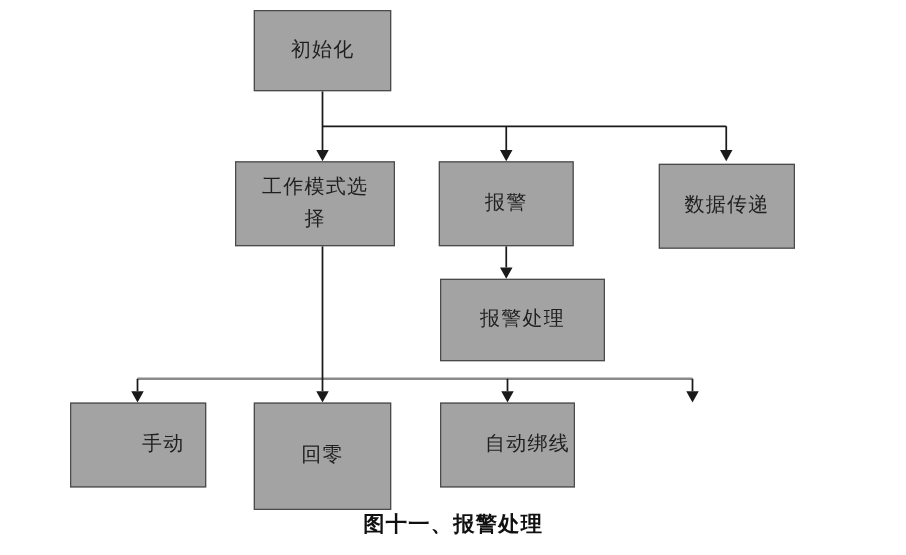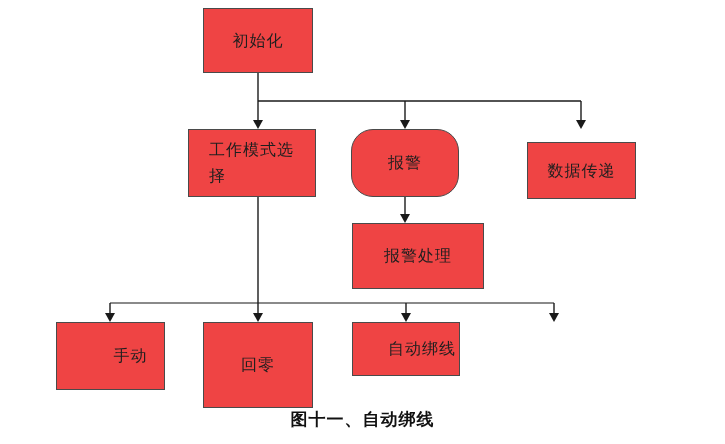--- a/index.html
+++ b/index.html
@@ -33,44 +33,44 @@
     fill: none;
   }
   .connectors .arrowhead {
     fill: var(--connector, #1a1a1a);
     stroke: none;
   }
   .node {
     position: absolute;
     box-sizing: border-box;
     border: 1px solid var(--box-border, #4a4a4a);
-    background: #ef4444;
+    background: #a3a3a3;
     display: flex;
     align-items: center;
     justify-content: center;
-    text-align: left;
+    text-align: center;
     color: var(--text, #1f1f1f);
     font-size: 16px;
     line-height: 26px;
     letter-spacing: 1px;
     font-family: Liberation Serif, serif;
   }
   .node .label {
     display: inline-block;
     max-width: 86px;
   }
   
   .n-init          { left: 203px; top: 8px;   width: 110px; height: 65px; }
   .n-work-mode     { left: 188px; top: 129px; width: 128px; height: 68px; }
-  .n-alarm         { left: 351px; top: 129px; width: 108px; height: 68px; border-radius: 22px; }
-  .n-data-transfer { left: 527px; top: 142px; width: 109px; height: 57px; }
+  .n-alarm         { left: 351px; top: 129px; width: 108px; height: 68px; }
+  .n-data-transfer { left: 527px; top: 131px; width: 109px; height: 68px; }
   .n-alarm-handle  { left: 352px; top: 223px; width: 132px; height: 66px; }
   .n-manual        { left: 56px;  top: 322px; width: 109px; height: 68px; padding-left: 40px; }
   .n-return-zero   { left: 203px; top: 322px; width: 110px; height: 86px; }
-  .n-auto-bind     { left: 352px; top: 322px; width: 108px; height: 54px; padding-left: 32px; }
+  .n-auto-bind     { left: 352px; top: 322px; width: 108px; height: 68px; padding-left: 32px; }
   .n-jog-bind      { left: 500px; top: 322px; width: 108px; height: 68px; }
   .caption {
     position: absolute;
     left: 0;
     top: 407px;
     width: 100%;
     text-align: center;
     font-family: "Liberation Sans", sans-serif;
     font-weight: bold;
     font-size: 17px;
@@ -155,15 +155,15 @@
 
   <div class="node n-return-zero">
     <span class="label">回零</span>
   </div>
 
   <div class="node n-auto-bind">
     <span class="label">自动绑线</span>
   </div>
 
 
-  <div class="caption">图十一、自动绑线</div>
+  <div class="caption">图十一、报警处理</div>
 
 </div>
 
 </body></html>

